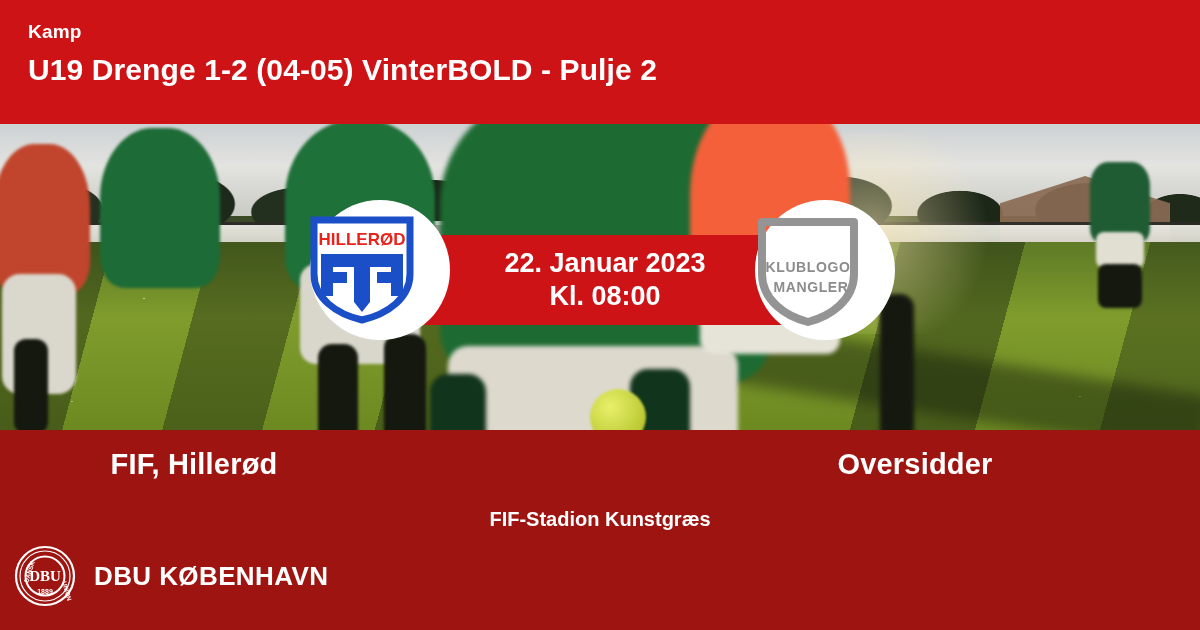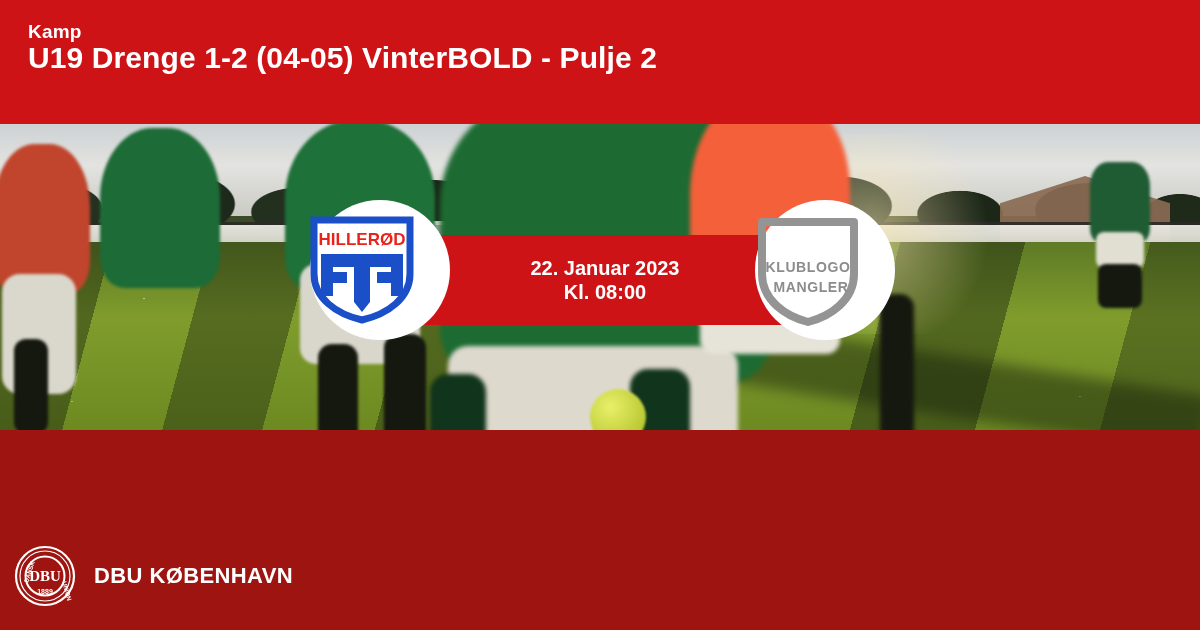--- a/index.html
+++ b/index.html
@@ -11,21 +11,21 @@
   
   .header {
     position:absolute; left:0; top:0; width:1200px; height:124px;
     background:#CE1317; padding:22px 16px 0 28px;
   }
   .kamp-label {
     font-size:19px; font-weight:bold; color:#fff; letter-spacing:.2px;
     font-stretch:condensed; line-height:1;
   }
   .match-title {
-    margin-top:0; font-size:30px; font-weight:bold; color:#fff;
+    margin-top:12px; font-size:30px; font-weight:bold; color:#fff;
     letter-spacing:.1px; line-height:1.1; font-stretch:condensed;
     white-space:nowrap;
   }
 
   
   .photo { position:absolute; left:0; top:124px; width:1200px; height:306px; overflow:hidden; background:#3d4a28; }
   .sky {
     position:absolute; left:0; top:0; width:1200px; height:92px;
     background:linear-gradient(#cdd2d4 0%, #e3e3e0 45%, #c9cbc4 100%);
   }
@@ -127,21 +127,21 @@
     position:absolute; left:690px; top:232px; width:520px; height:60px;
     background:rgba(18,26,10,.45); transform:rotate(9deg); filter:blur(7px);
   }
 
   
   .date-band {
     position:absolute; left:380px; top:235px; width:450px; height:90px;
     background:#CE1317; z-index:3;
     display:flex; flex-direction:column; align-items:center; justify-content:center;
   }
-  .date-line { font-size:20px; font-weight:bold; color:#fff; line-height:1.22;
+  .date-line { font-size:27px; font-weight:bold; color:#fff; line-height:1.22;
                font-stretch:condensed; white-space:nowrap; }
 
   
   .logo-circle {
     position:absolute; top:200px; width:140px; height:140px; border-radius:50%;
     background:#fff; z-index:4;
     display:flex; align-items:center; justify-content:flex-start;
   }
   .logo-left  { left:310px; }
   .logo-right { left:755px; }
@@ -159,21 +159,21 @@
   .home-name { padding-right:212px; }
   .away-name { padding-left:30px; }
   .venue {
     position:absolute; left:0; top:78px; width:1200px; text-align:center;
     font-size:20px; font-weight:bold; color:#fff; font-stretch:condensed;
   }
   .footer {
     position:absolute; left:14px; top:545px; display:flex; align-items:center; gap:18px;
   }
   .dbu-org {
-    font-size:22px; font-weight:bold; color:#fff; letter-spacing:.4px;
+    font-size:26px; font-weight:bold; color:#fff; letter-spacing:.4px;
     font-stretch:condensed;
   }
 </style>
 </head>
 <body>
 
 <div class="poster">
 
   <div class="header">
     <div class="kamp-label">Kamp</div>
@@ -233,20 +233,27 @@
   </div>
 
   <div class="logo-circle logo-right">
     <svg width="106" height="112" viewBox="0 0 106 112">
       <path d="M7 8 H99 V60 C99 86 76 102 53 108 C30 102 7 86 7 60 Z" fill="none" stroke="#949494" stroke-width="8" stroke-linejoin="round"></path>
       <text x="53" y="58" text-anchor="middle" font-family="'Liberation Sans',sans-serif" font-size="14" font-weight="bold" fill="#8c8c8c" letter-spacing="0.6">KLUBLOGO</text>
       <text x="56" y="78" text-anchor="middle" font-family="'Liberation Sans',sans-serif" font-size="14" font-weight="bold" fill="#8c8c8c" letter-spacing="0.6">MANGLER</text>
     </svg>
   </div>
 
+  <div class="bottom">
+    <div class="teams">
+      <div class="team-name home-name">FIF, Hillerød</div>
+      <div class="team-name away-name">Oversidder</div>
+    </div>
+    <div class="venue">FIF-Stadion Kunstgræs</div>
+  </div>
 
   <div class="footer">
     <svg width="62" height="62" viewBox="0 0 62 62">
       <circle cx="31" cy="31" r="29" fill="none" stroke="#ffffff" stroke-width="2.2"></circle>
       <circle cx="31" cy="31" r="25" fill="none" stroke="#ffffff" stroke-width="1.2"></circle>
       <circle cx="31" cy="31" r="19.5" fill="none" stroke="#ffffff" stroke-width="2"></circle>
       <defs>
         <path id="rimtop" d="M31 9.5 m-18 0 a18 18 0 0 1 36 0" fill="none"></path>
         <path id="rimbot" d="M31 52 m-16 0 a16 16 0 0 0 32 0" fill="none"></path>
       </defs>

